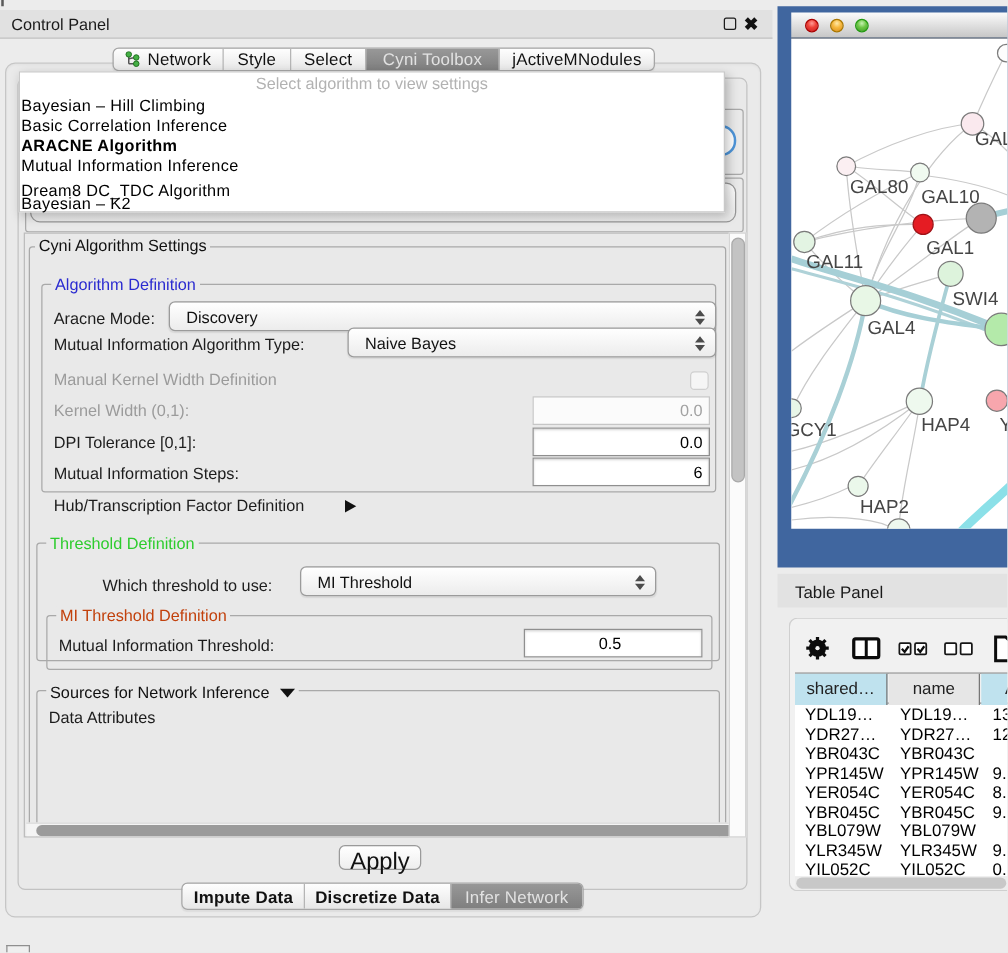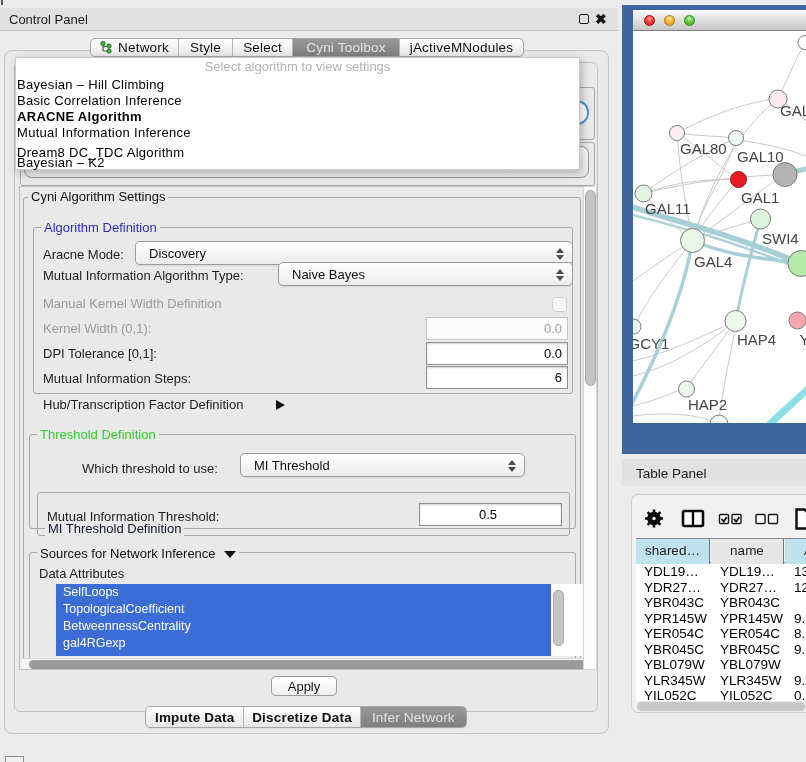--- a/index.html
+++ b/index.html
@@ -82,41 +82,36 @@
   <div class="gtitle" style="left:17px;top:240px;color:#2ecc2e;">Threshold Definition</div>
   <div class="lbl abs" style="left:62px;top:273.5px;">Which threshold to use:</div>
   <div class="combo" style="left:220px;top:266px;width:285px;">
       <span class="ct">MI Threshold</span>
       <span class="arr">
         <span class="up"></span>
         <span class="dn"></span>
       </span>
     </div>
   <div class="gbox" style="left:17px;top:305px;width:533px;height:44px;"></div>
-  <div class="gtitle" style="left:25px;top:298px;color:#0f172a;margin-top:36px;">MI Threshold Definition</div>
+  <div class="gtitle" style="left:25px;top:298px;color:#c2410c;">MI Threshold Definition</div>
   <div class="lbl abs" style="left:27px;top:322px;">Mutual Information Threshold:</div>
   <div class="tfield" style="left:399px;top:316px;width:143px;text-align:center;">0.5</div>
 
   <div class="gbox" style="left:9px;top:365px;width:547px;height:130px;"></div>
   <div class="gtitle" style="left:17px;top:359px;color:#111;">Sources for Network Inference <span style="display:inline-block;width:0;height:0;border-left:6.2px solid transparent;border-right:6.2px solid transparent;border-top:7px solid #111;margin-left:5px;"></span></div>
   <div class="lbl abs" style="left:19px;top:378.5px;">Data Attributes</div>
-  <div class="abs" style="left:36px;top:397px;width:529px;height:72px;background:#fff;overflow:hidden;">
-    <div class="abs" style="left:0;top:0;width:495px;height:72px;background:#3c6cd6;"></div>
-    <div class="abs" style="left:7px;top:0;font-size:12.5px;color:#fff;line-height:16.9px;white-space:nowrap;">SelfLoops<br>TopologicalCoefficient<br>BetweennessCentrality<br>gal4RGexp</div>
-    <div class="abs" style="left:497px;top:6px;width:11px;height:56px;background:#c6c6c6;border:1px solid #ababab;border-radius:5px;"></div>
-  </div>
 
   <div class="abs" style="left:1px;top:471px;width:576px;height:13px;background:#f4f4f4;border-top:1px solid #d8d8d8;"></div>
   <div class="abs" style="left:9px;top:473px;width:560px;height:9px;background:#9b9b9b;border-radius:4.5px;"></div>
 </div>
 
 <div class="abs" style="left:583px;top:186px;width:14px;height:484px;background:#fbfbfb;border:1px solid #d5d5d5;"></div>
 <div class="abs" style="left:584.5px;top:190px;width:11px;height:196px;background:#c3c3c3;border:1px solid #a9a9a9;border-radius:5.5px;"></div>
 
-<div class="abs" style="left:271px;top:676px;width:66px;height:20px;border:1px solid #9a9a9a;border-radius:5px;background:linear-gradient(#ffffff,#eeeeee);text-align:center;font-size:13px;color:#111;padding-top:2px;">Apply</div>
+<div class="abs" style="left:271px;top:676px;width:66px;height:20px;border:1px solid #9a9a9a;border-radius:5px;background:linear-gradient(#ffffff,#eeeeee);text-align:center;font-size:19px;color:#111;padding-top:2px;">Apply</div>
 
 <div class="seg" style="left:145px;top:706px;width:322px;align-items:flex-end;">
   <div class="s" style="width:99px;font-weight:bold;">Impute Data</div>
   <div class="s" style="width:117px;font-weight:bold;">Discretize Data</div>
   <div class="s sel" style="width:106px;">Infer Network</div>
 </div>
 
 <div class="seg" style="left:90px;top:38px;width:434px;height:19px;z-index:40;">
   <div class="s" style="width:88px;"><svg width="13" height="13" viewBox="0 0 13 13" style="margin-right:5px;">
         <line x1="3" y1="3" x2="3" y2="10" stroke="#555" stroke-width="1.2"></line>

